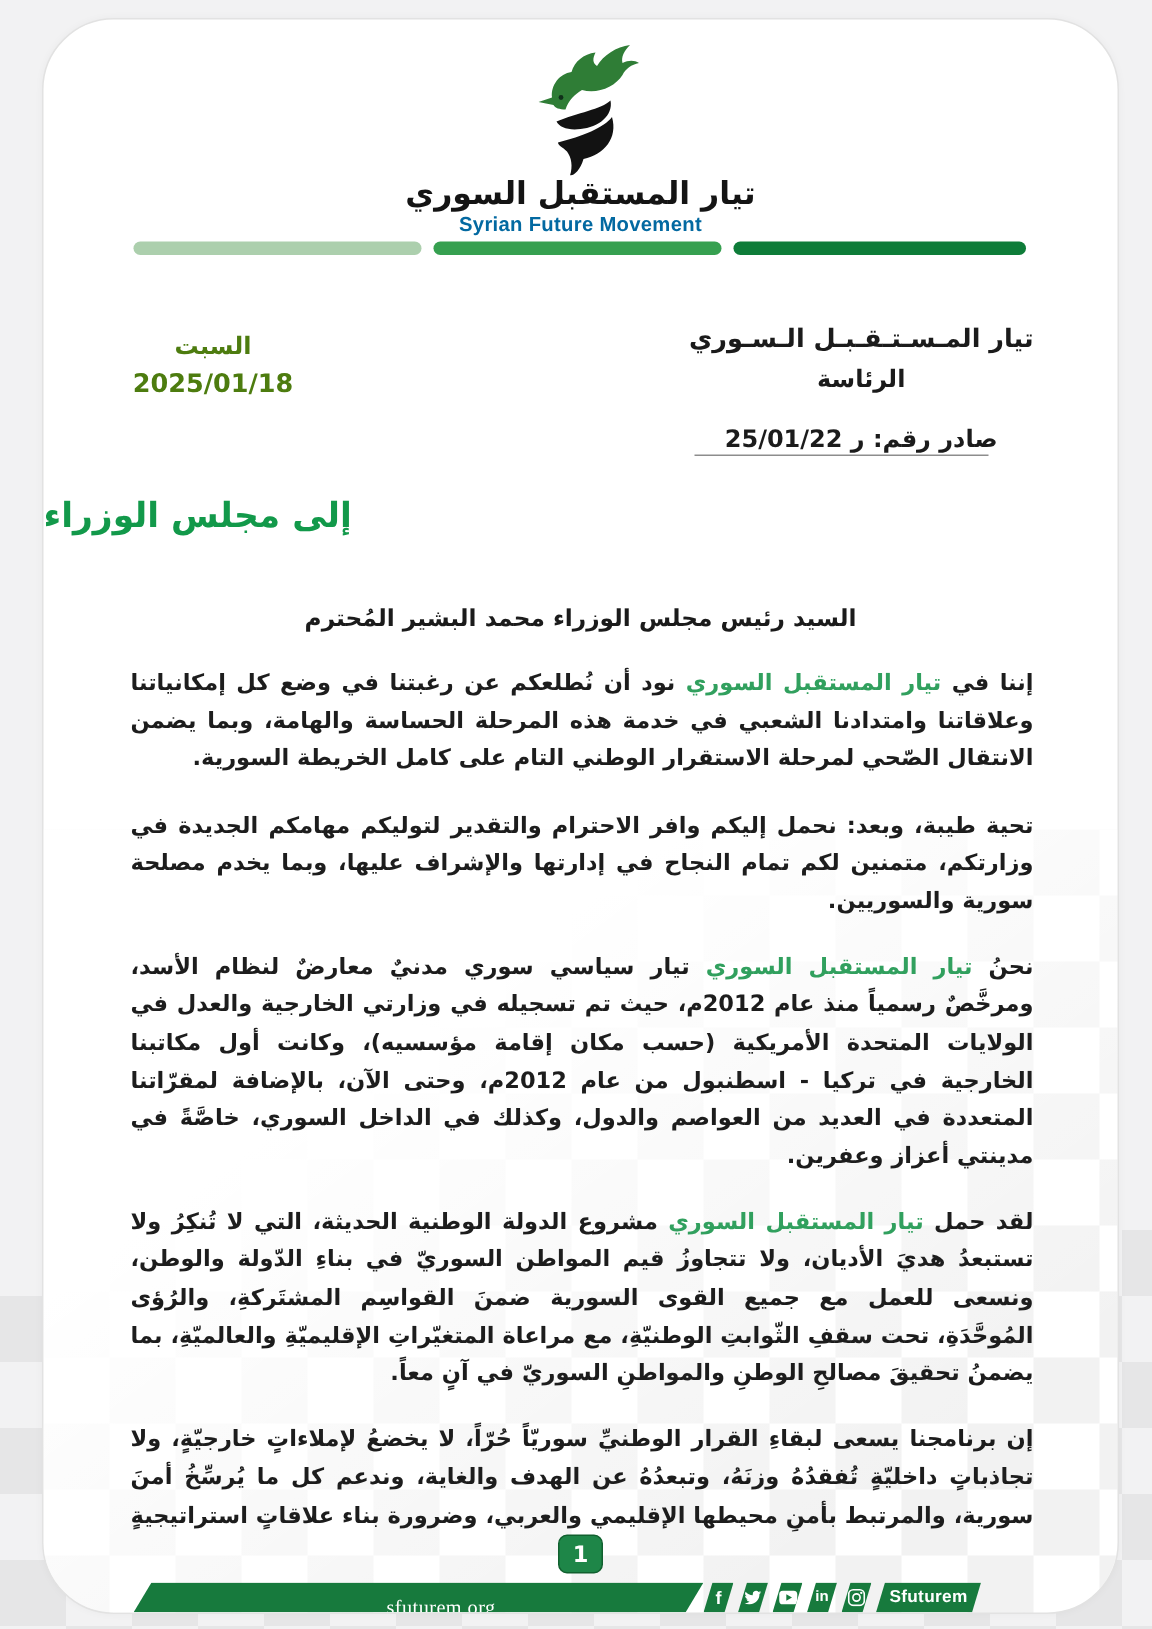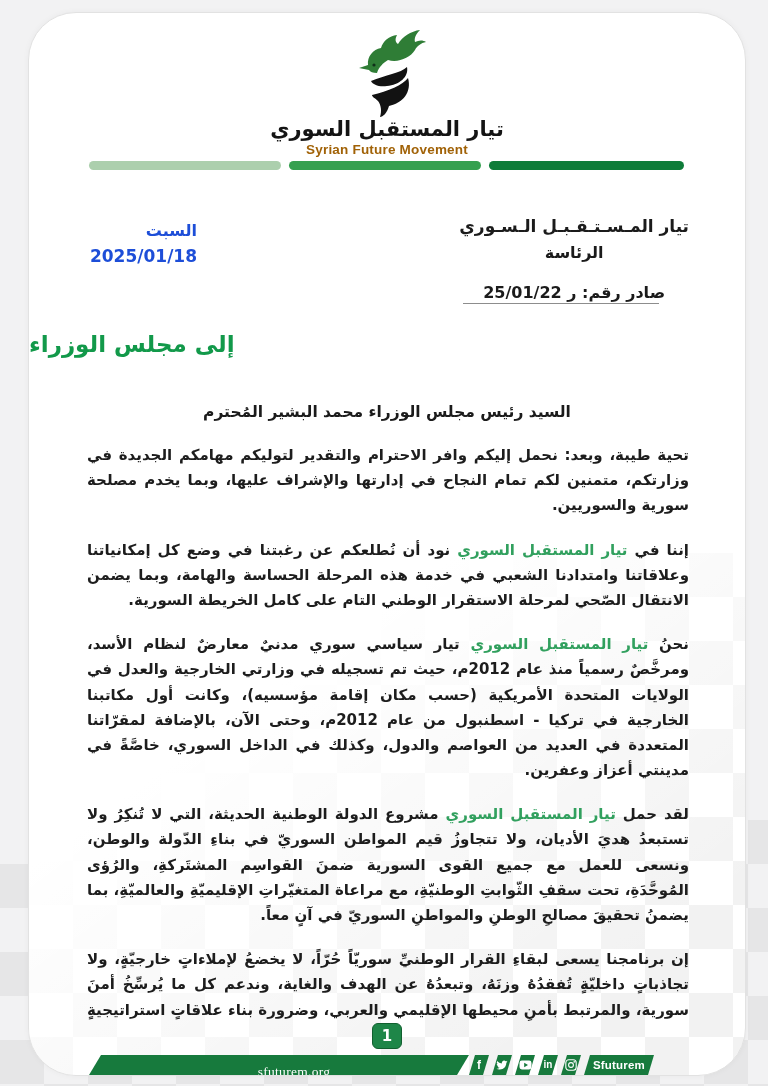--- a/index.html
+++ b/index.html
@@ -36,42 +36,42 @@
 
   
   .logo-svg { position:absolute; top:16px; left:50%; transform:translateX(-50%); }
   .logo-ar {
     position:absolute; top:104px; left:0; right:0; text-align:center;
     font-size:21px; font-weight:bold; color:#141414; direction:rtl;
   }
   .logo-en {
     position:absolute; top:129px; left:0; right:0; text-align:center;
     font-family:"Liberation Sans", sans-serif;
-    font-size:13.5px; font-weight:bold; color:#a16207; letter-spacing:0.2px;
+    font-size:13.5px; font-weight:bold; color:#0369a1; letter-spacing:0.2px;
   }
   .bars { position:absolute; top:148px; left:60px; width:595px; height:9px; }
   .bar { position:absolute; top:0; height:9px; border-radius:5px; }
   .bar1 { left:0;     width:192px; background:#accfad; }
   .bar2 { left:200px; width:192px; background:#36a050; }
   .bar3 { left:400px; width:195px; background:#0e7c39; }
 
   
   .org-block {
     position:absolute; top:200px; right:56px; direction:rtl; text-align:center; color:#1b1b1b;
   }
   .org-line1 { font-size:17px; font-weight:bold; letter-spacing:0.5px; line-height:27px; }
   .org-line2 { font-size:16px; font-weight:bold; line-height:26px; }
   .org-line3 { font-size:16px; font-weight:bold; line-height:28px;margin-top:13px; }
   .ref-underline {
     position:absolute; top:290px; right:86px; width:196px; height:0;
     border-bottom:1.5px solid #8d8d8d;
   }
   .date-block {
     position:absolute; top:206px; left:58px; width:110px;
-    direction:rtl; text-align:right; color:#1d4ed8;
+    direction:rtl; text-align:center; color:#4d7c0f;
   }
   .date-weekday { font-size:16px; font-weight:bold; line-height:24px; }
   .date-value  { font-size:17px; font-weight:bold; line-height:26px; }
 
   
   .to-title {
     position:absolute; top:318px; left:0; right:4px; text-align:left; direction:rtl;
     font-size:23px; font-weight:bold; color:#12994a;
   }
   .recipient {
@@ -154,22 +154,22 @@
 
     <div class="date-block">
       <div class="date-weekday">السبت</div>
       <div class="date-value">2025/01/18</div>
     </div>
 
     <div class="to-title">إلى مجلس الوزراء</div>
     <div class="recipient">السيد رئيس مجلس الوزراء محمد البشير المُحترم</div>
 
     <div class="paragraphs">
+      <p><span>إننا في </span><span class="green-phrase">تيار المستقبل السوري</span><span> نود أن نُطلعكم عن رغبتنا في وضع كل إمكانياتنا وعلاقاتنا وامتدادنا الشعبي في خدمة هذه المرحلة الحساسة والهامة، وبما يضمن الانتقال الصّحي لمرحلة الاستقرار الوطني التام على كامل الخريطة السورية.</span></p>
       <p><span>تحية طيبة، وبعد: نحمل إليكم وافر الاحترام والتقدير لتوليكم مهامكم الجديدة في وزارتكم، متمنين لكم تمام النجاح في إدارتها والإشراف عليها، وبما يخدم مصلحة سورية والسوريين.</span></p>
-      <p><span>إننا في </span><span class="green-phrase">تيار المستقبل السوري</span><span> نود أن نُطلعكم عن رغبتنا في وضع كل إمكانياتنا وعلاقاتنا وامتدادنا الشعبي في خدمة هذه المرحلة الحساسة والهامة، وبما يضمن الانتقال الصّحي لمرحلة الاستقرار الوطني التام على كامل الخريطة السورية.</span></p>
       <p><span>نحنُ </span><span class="green-phrase">تيار المستقبل السوري</span><span> تيار سياسي سوري مدنيٌ معارضٌ لنظام الأسد، ومرخَّصٌ رسمياً منذ عام 2012م، حيث تم تسجيله في وزارتي الخارجية والعدل في الولايات المتحدة الأمريكية (حسب مكان إقامة مؤسسيه)، وكانت أول مكاتبنا الخارجية في تركيا - اسطنبول من عام 2012م، وحتى الآن، بالإضافة لمقرّاتنا المتعددة في العديد من العواصم والدول، وكذلك في الداخل السوري، خاصَّةً في مدينتي أعزاز وعفرين.</span></p>
       <p><span>لقد حمل </span><span class="green-phrase">تيار المستقبل السوري</span><span> مشروع الدولة الوطنية الحديثة، التي لا تُنكِرُ ولا تستبعدُ هديَ الأديان، ولا تتجاوزُ قيم المواطن السوريّ في بناءِ الدّولة والوطن، ونسعى للعمل مع جميع القوى السورية ضمنَ القواسِم المشتَركةِ، والرُؤى المُوحَّدَةِ، تحت سقفِ الثّوابتِ الوطنيّةِ، مع مراعاة المتغيّراتِ الإقليميّةِ والعالميّةِ، بما يضمنُ تحقيقَ مصالحِ الوطنِ والمواطنِ السوريّ في آنٍ معاً.</span></p>
       <p><span>إن برنامجنا يسعى لبقاءِ القرار الوطنيِّ سوريّاً حُرّاً، لا يخضعُ لإملاءاتٍ خارجيّةٍ، ولا تجاذباتٍ داخليّةٍ تُفقدُهُ وزنَهُ، وتبعدُهُ عن الهدف والغاية، وندعم كل ما يُرسِّخُ أمنَ سورية، والمرتبط بأمنِ محيطها الإقليمي والعربي، وضرورة بناء علاقاتٍ استراتيجيةٍ مع المجتمع الدولي.</span></p>
     </div>
 
     <div class="page-badge">1</div>
 
     <div class="footer-bar-left">
       <svg width="14" height="14" viewBox="0 0 14 14">
         <circle cx="7" cy="7" r="5.6" fill="none" stroke="#ffffff" stroke-width="1"></circle>

